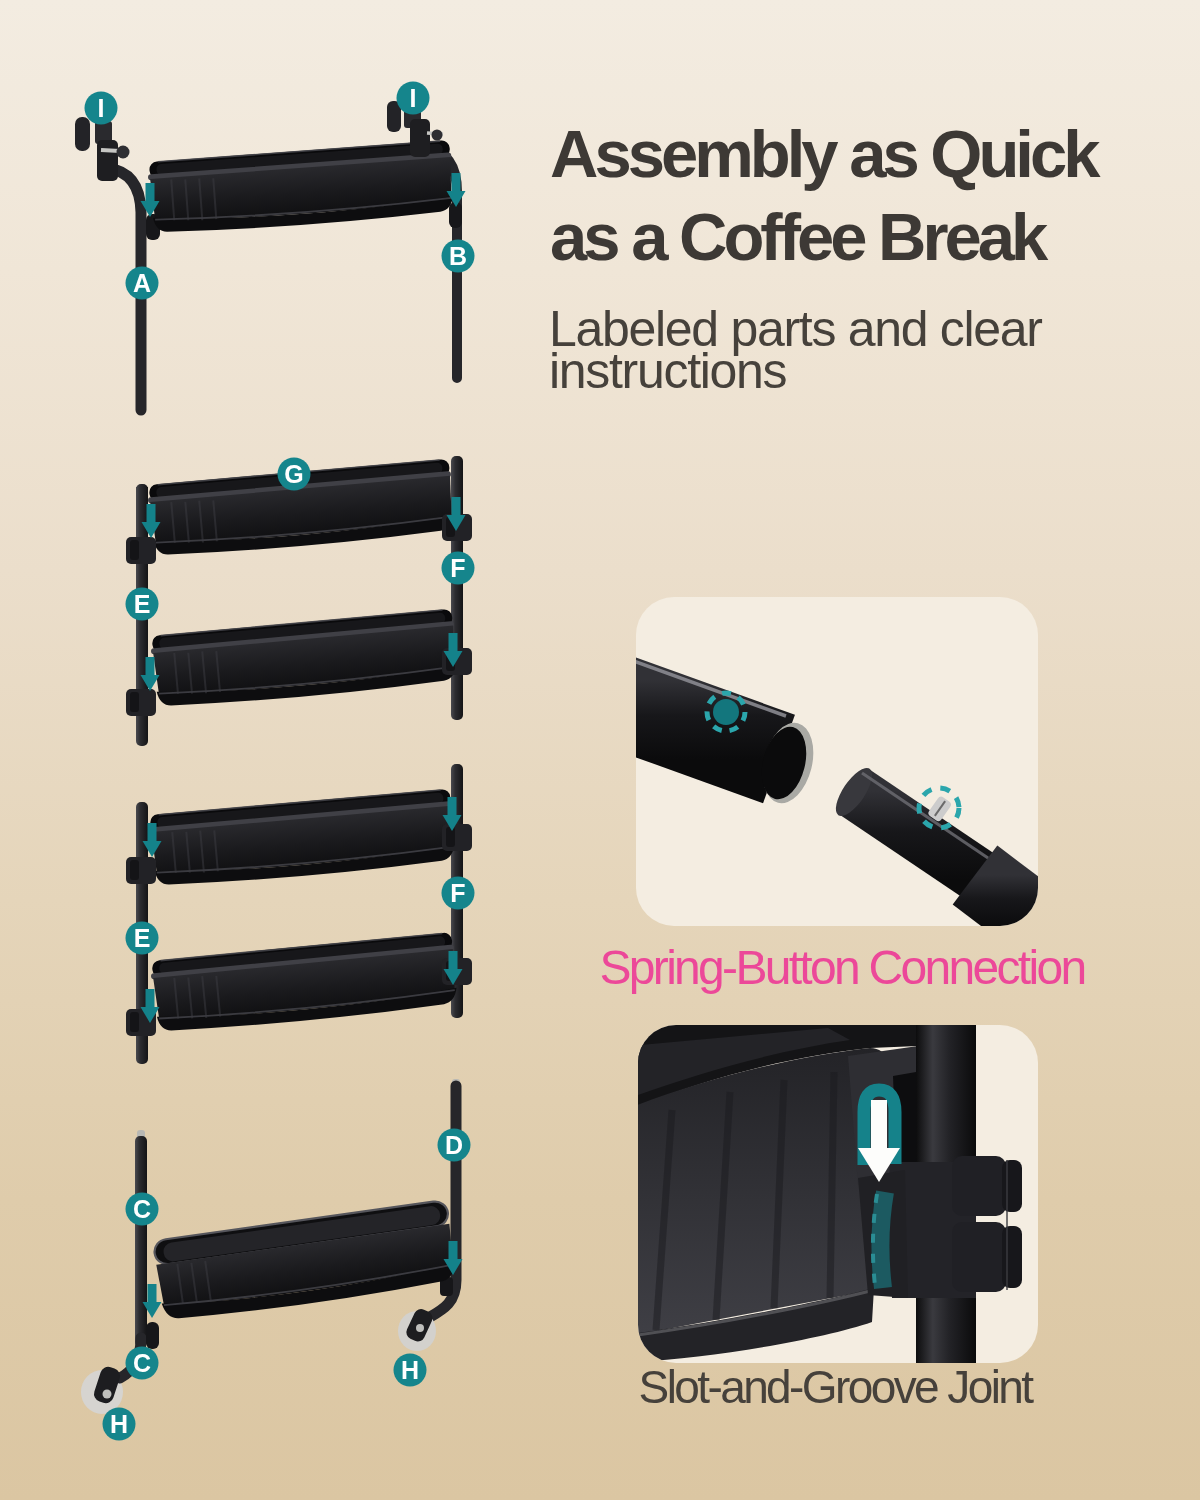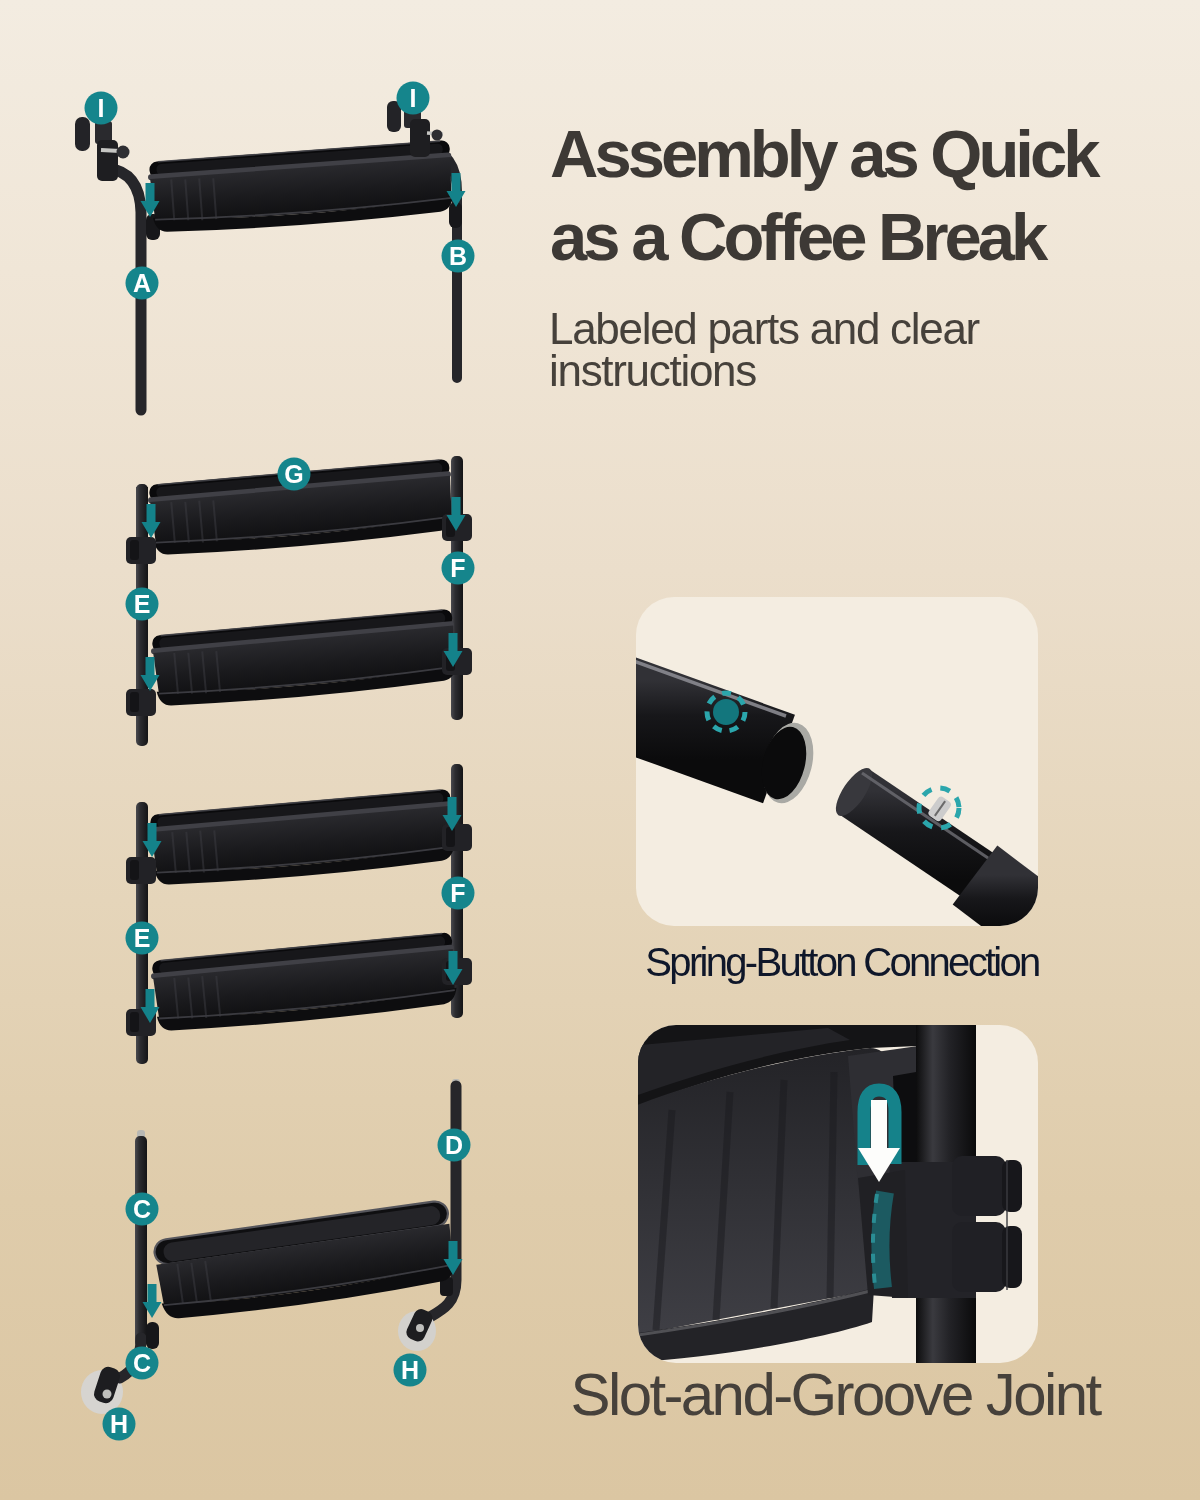--- a/index.html
+++ b/index.html
@@ -1,23 +1,23 @@
 <!DOCTYPE html>
 <html><head>
 <meta charset="utf-8">
 <style>
   html,body{margin:0;padding:0;}
   body{width:1200px;height:1500px;overflow:hidden;position:relative;
     font-family:"Liberation Sans", sans-serif;
     background:linear-gradient(180deg,#f3ece1 0%,#f0e6d7 18%,#ebdecb 38%,#e5d5ba 60%,#dfccab 80%,#dbc6a2 100%);}
   .abs{position:absolute;white-space:nowrap;}
   .title{left:550px;top:112px;font-size:67px;line-height:83px;font-weight:bold;color:#3d3935;letter-spacing:-4px;}
-  .sub{left:549px;top:308px;font-size:44px;line-height:42px;font-weight:400;color:#46413b;letter-spacing:-1.3px;}
-  .cap1{left:842px;top:940px;transform:translateX(-50%);font-size:40px;color:#0f172a;letter-spacing:-2.7px;}
-  .cap2{left:835px;top:1360px;transform:translateX(-50%);font-size:60px;color:#46413b;letter-spacing:-2.6px;}
+  .sub{left:549px;top:308px;font-size:50px;line-height:42px;font-weight:400;color:#46413b;letter-spacing:-1.3px;}
+  .cap1{left:842px;top:940px;transform:translateX(-50%);font-size:48px;color:#ec4899;letter-spacing:-2.7px;}
+  .cap2{left:835px;top:1360px;transform:translateX(-50%);font-size:46px;color:#46413b;letter-spacing:-2.6px;}
 </style>
 </head>
 <body>
 <div class="abs title">Assembly as Quick<br>as a Coffee Break</div>
 <div class="abs sub">Labeled parts and clear<br>instructions</div>
 <div class="abs cap1">Spring-Button Connection</div>
 <div class="abs cap2">Slot-and-Groove Joint</div>
 <svg class="abs" style="left:0;top:0" width="1200" height="1500" viewBox="0 0 1200 1500">
 <defs>
   <linearGradient id="postG" x1="0" y1="0" x2="1" y2="0">

